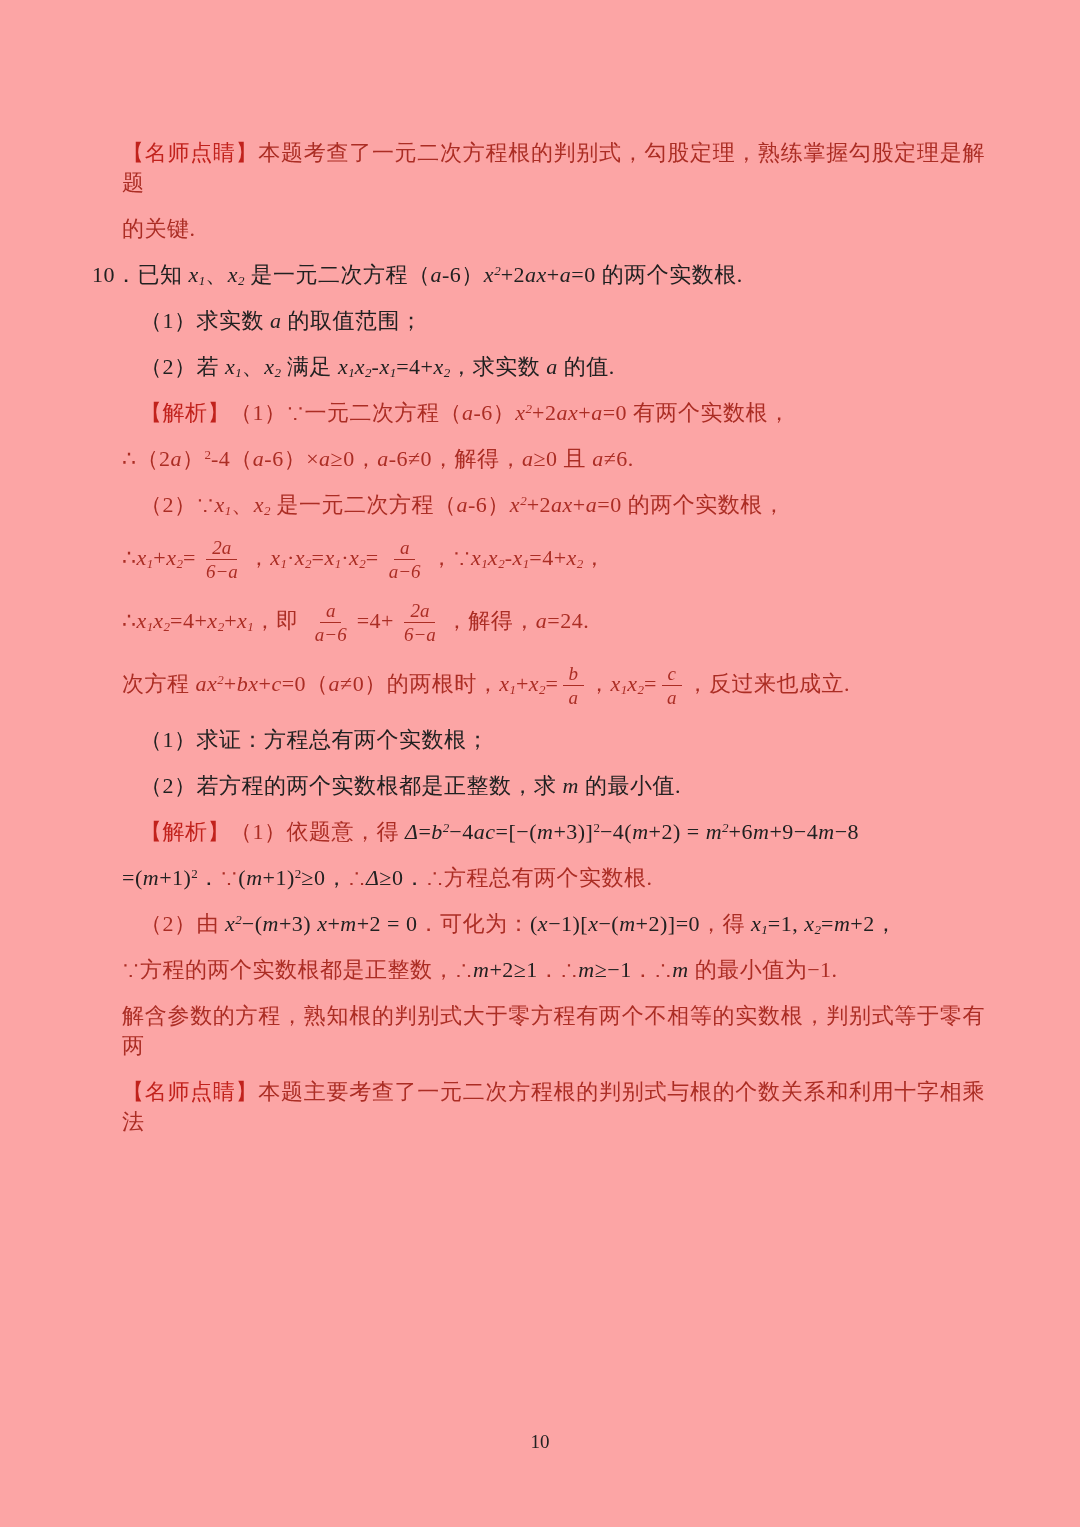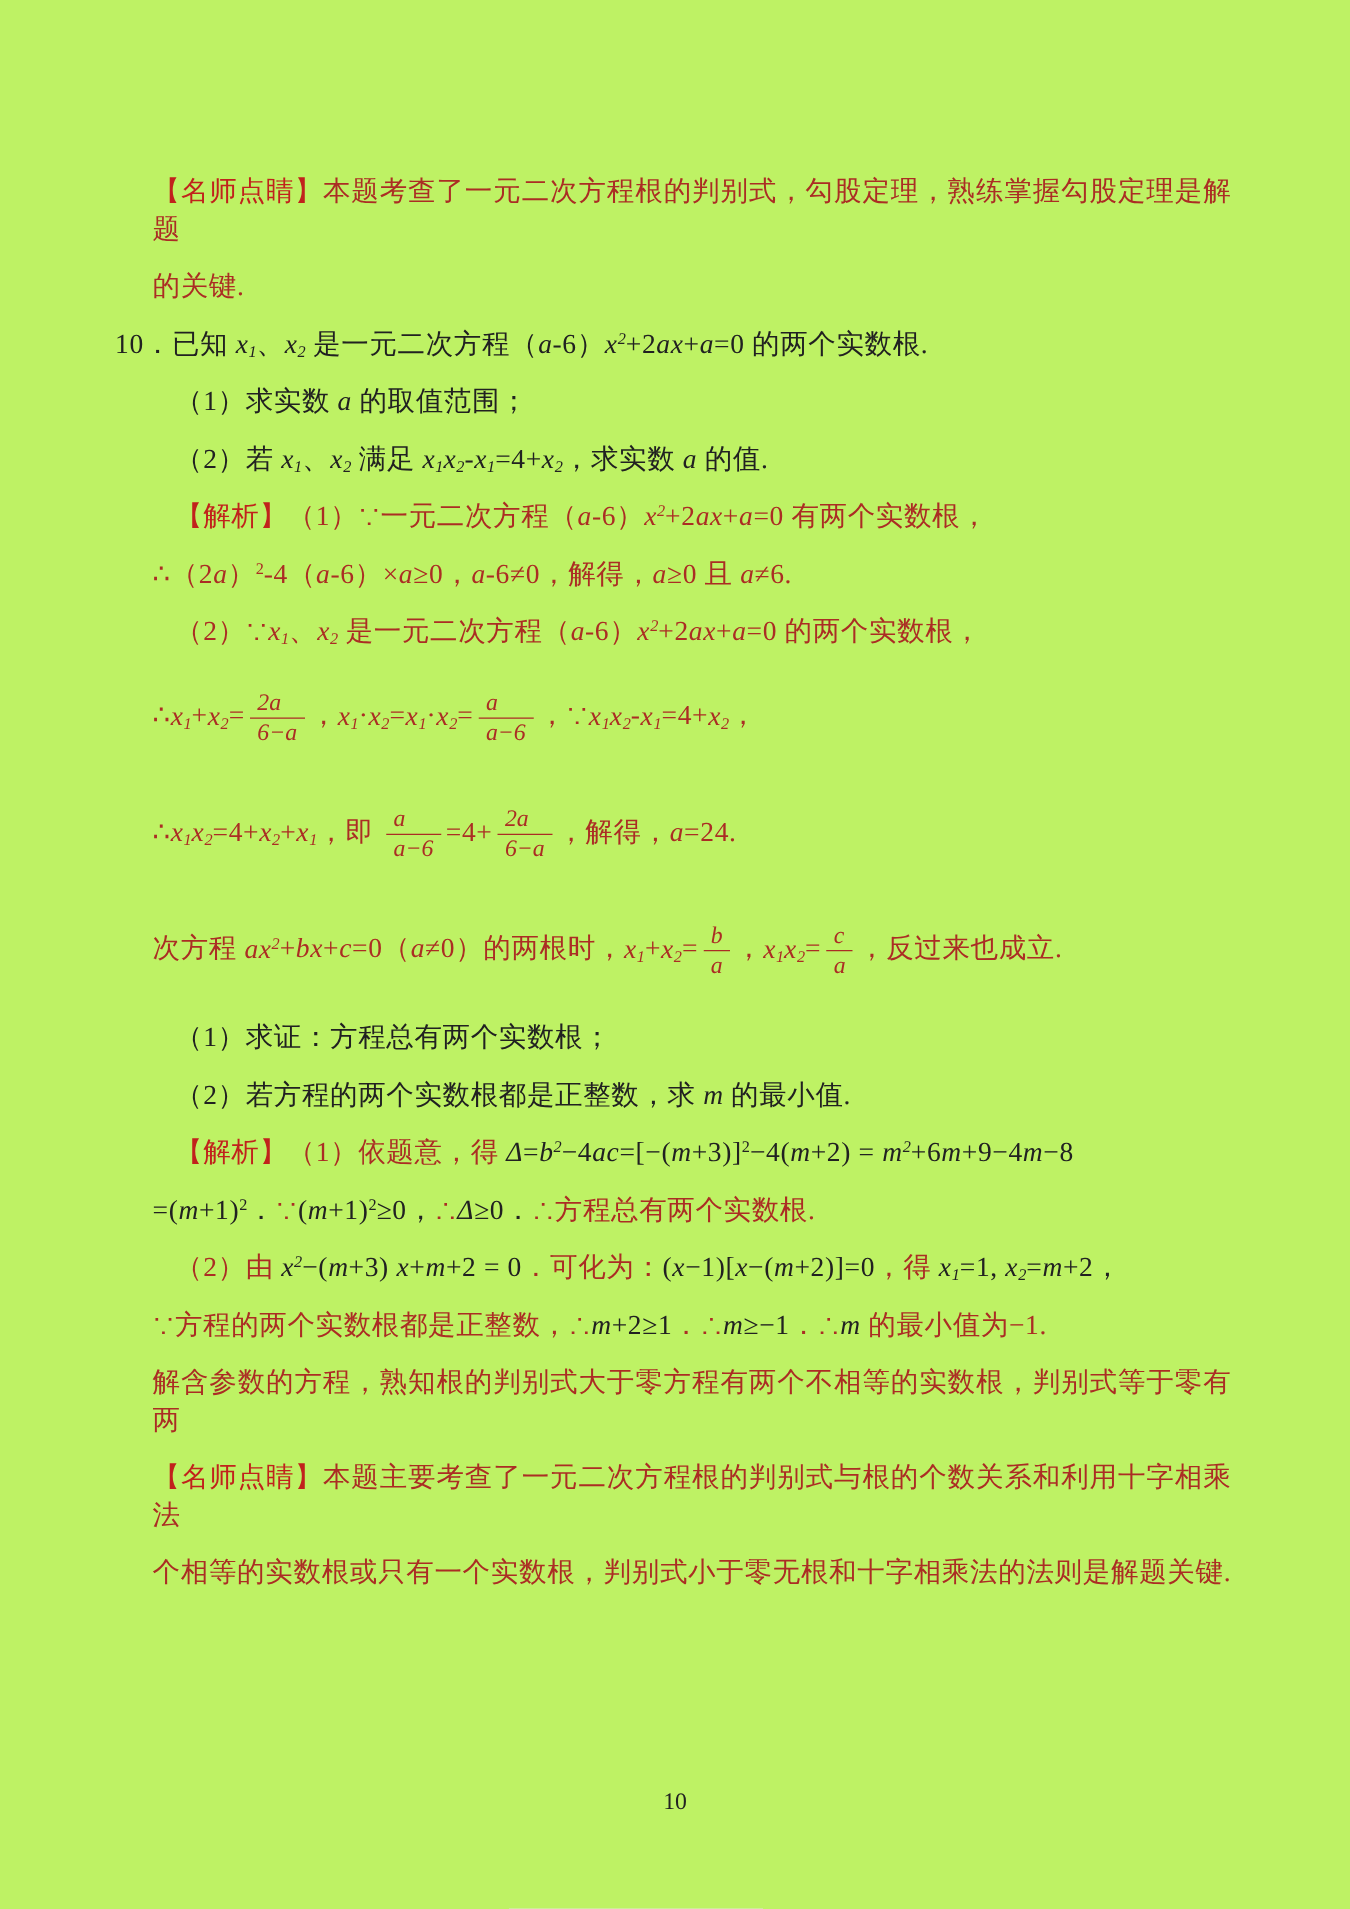--- a/index.html
+++ b/index.html
@@ -1,21 +1,21 @@
 <!DOCTYPE html>
 <html><head>
 <meta charset="utf-8">
 <style>
   * { margin:0; padding:0; box-sizing:border-box; }
   html,body { background:#e8e8e8; }
   .page {
     position:relative;
     width:1080px; height:1527px;
     margin:0 auto;
-    background:#bef264;
+    background:#fca5a5;
     font-family:"Liberation Serif","DejaVu Serif",serif;
     color:#212121;
     overflow:hidden;
   }
   .content {
     padding:138px 95px 0 92px;
     font-size:22px;
     line-height:30px;
   }
   .line { margin-bottom:16px; letter-spacing:0.5px; }
@@ -24,22 +24,23 @@
   .fill { text-align:justify; text-align-last:justify; }
   .red  { color:#ab2d24; }
   .hd   { color:#c1221c; }
   .it   { font-style:italic; }
   .line sup, .line sub { font-size:13px; line-height:0; letter-spacing:0; }
   .line sup { vertical-align:0.55em; }
   .line sub { vertical-align:-0.25em; }
   .frac {
     display:inline-flex;
     flex-direction:column;
+    align-items:center;
     vertical-align:middle;
-    margin:15px 4px;
+    margin:0 4px;
     letter-spacing:0;
   }
   .frac .num, .frac .den {
     font-size:19px;
     line-height:23px;
     padding:0 6px;
     font-style:italic;
   }
   .frac .num { border-bottom:1.6px solid currentColor; }
   .footer {
@@ -85,16 +86,15 @@
           <span class="den">a</span>
         </span><span class="red ">，反过来也成立.</span></div>
       <div class="line ind2"><span class="">（1）求证：方程总有两个实数根；</span></div>
       <div class="line ind2"><span class="">（2）若方程的两个实数根都是正整数，求 </span><span class="it">m</span><span class=""> 的最小值.</span></div>
       <div class="line ind2"><span class="hd ">【解析】</span><span class="red ">（1）依题意，得 </span><span class="it">Δ</span><span class="">=</span><span class="it">b<sup>2</sup></span><span class="">−4</span><span class="it">ac</span><span class="">=[−(</span><span class="it">m</span><span class="">+3)]<sup>2</sup></span><span class="">−4(</span><span class="it">m</span><span class="">+2) = </span><span class="it">m<sup>2</sup></span><span class="">+6</span><span class="it">m</span><span class="">+9−4</span><span class="it">m</span><span class="">−8</span></div>
       <div class="line ind1"><span class="">=(</span><span class="it">m</span><span class="">+1)<sup>2</sup></span><span class="">．</span><span class="red ">∵</span><span class="">(</span><span class="it">m</span><span class="">+1)<sup>2</sup></span><span class="">≥0，</span><span class="red ">∴</span><span class="it">Δ</span><span class="">≥0．</span><span class="red ">∴方程总有两个实数根.</span></div>
       <div class="line ind2"><span class="red ">（2）由 </span><span class="it">x<sup>2</sup></span><span class="">−(</span><span class="it">m</span><span class="">+3) </span><span class="it">x</span><span class="">+</span><span class="it">m</span><span class="">+2 = 0</span><span class="red ">．可化为：</span><span class="">(</span><span class="it">x</span><span class="">−1)[</span><span class="it">x</span><span class="">−(</span><span class="it">m</span><span class="">+2)]=0</span><span class="red ">，得 </span><span class="it">x<sub>1</sub></span><span class="">=1, </span><span class="it">x<sub>2</sub></span><span class="">=</span><span class="it">m</span><span class="">+2，</span></div>
       <div class="line ind1"><span class="red ">∵方程的两个实数根都是正整数，∴</span><span class="it">m</span><span class="">+2≥1</span><span class="red ">．∴</span><span class="it">m</span><span class="">≥−1</span><span class="red ">．∴</span><span class="it">m</span><span class="red "> 的最小值为−1.</span></div>
       <div class="line ind1 fill"><span class="red ">解含参数的方程，熟知根的判别式大于零方程有两个不相等的实数根，判别式等于零有两</span></div>
       <div class="line ind1 fill"><span class="hd ">【名师点睛】</span><span class="red ">本题主要考查了一元二次方程根的判别式与根的个数关系和利用十字相乘法</span></div>
-      <div class="line ind1 fill"><span class="red ">个相等的实数根或只有一个实数根，判别式小于零无根和十字相乘法的法则是解题关键.</span></div>
     </div>
   <div class="footer">10</div>
 </div>
 
 </body></html>

